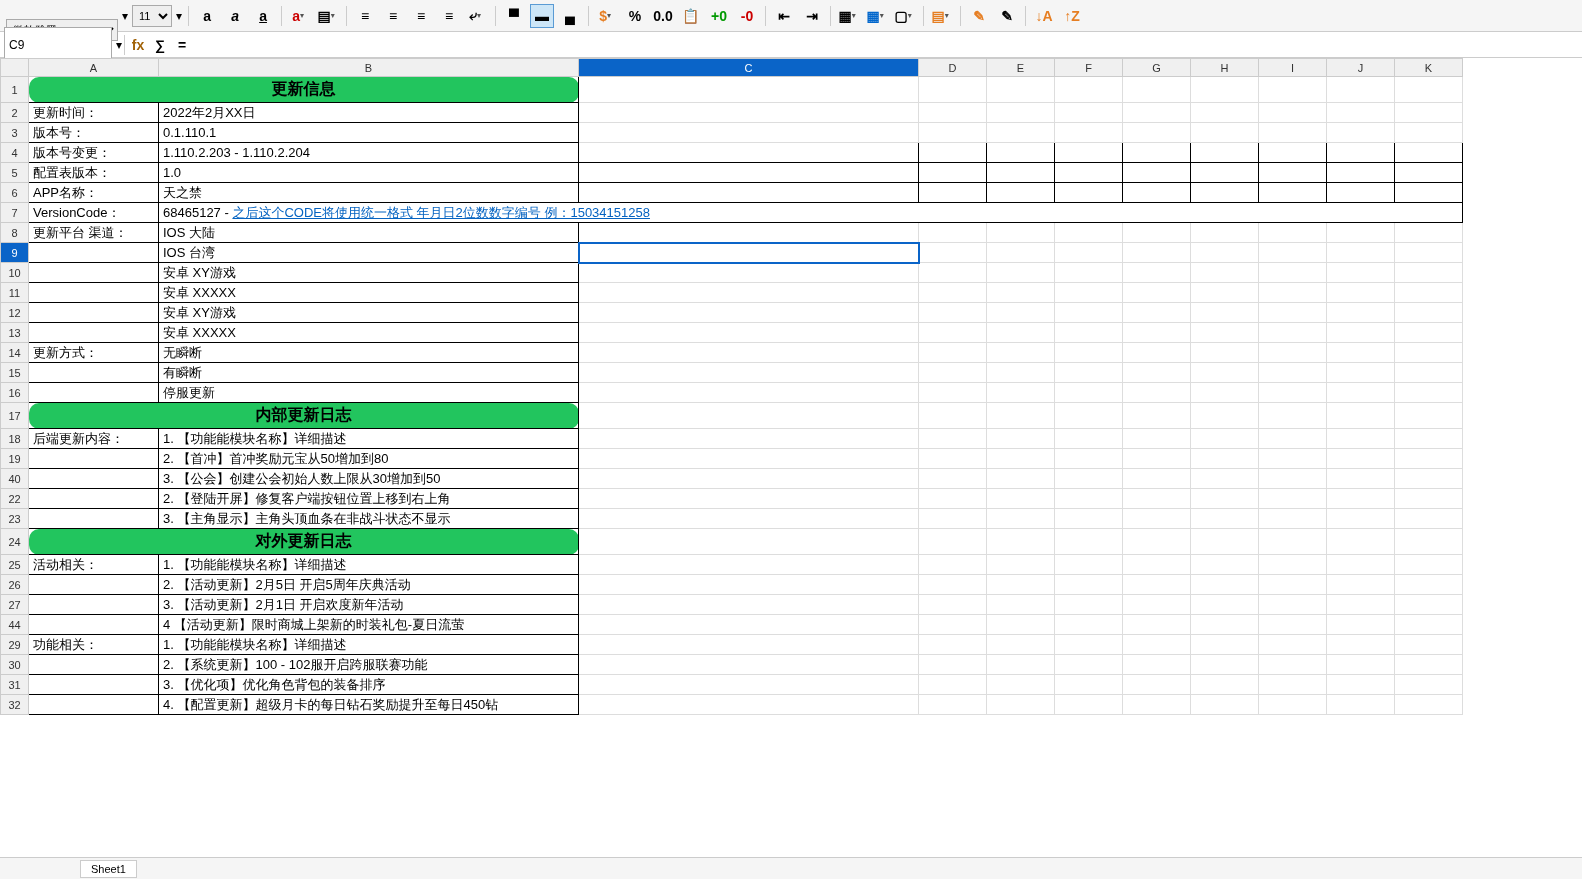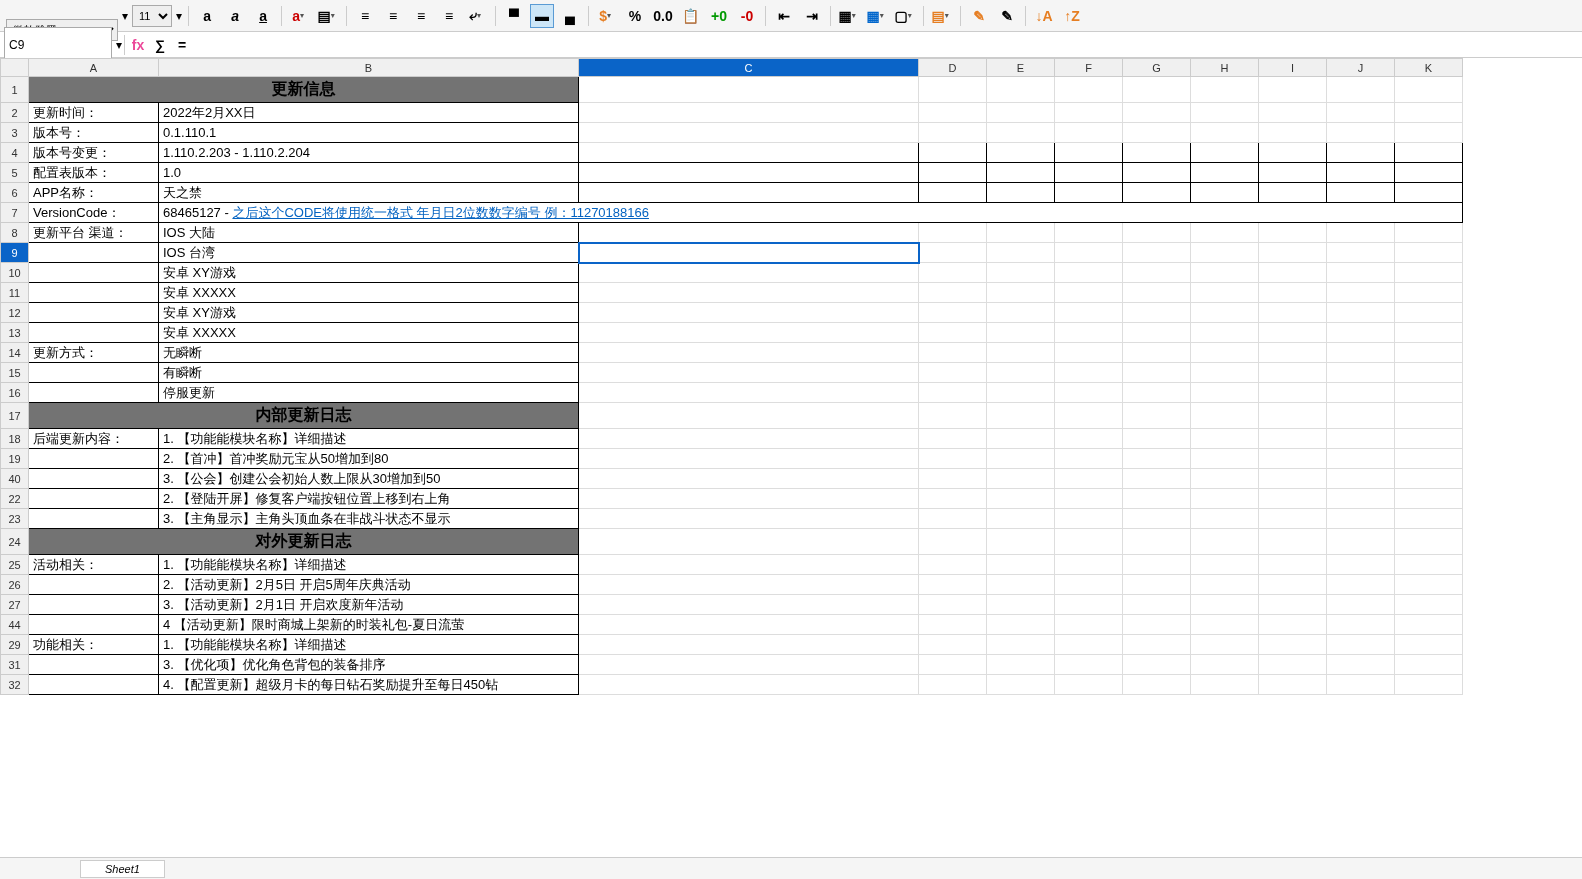--- a/index.html
+++ b/index.html
@@ -24,28 +24,28 @@
 
 .sheet-area { position: relative; overflow: auto; height: calc(100vh - 32px - 26px - 22px); }
 table.sheet { border-collapse: collapse; table-layout: fixed; }
 .corner { width: 28px; height: 18px; background: #f0f0f0; border: 1px solid #ccc; }
 .colhdr { height: 18px; background: #f0f0f0; border: 1px solid #ccc; text-align: center; font-size: 11px; color: #333; font-weight: normal; }
 .rowhdr { width: 28px; background: #f0f0f0; border: 1px solid #ccc; text-align: center; font-size: 11px; color: #333; font-weight: normal; }
 .rowhdr.sel { background: #0a64c8; color: #fff; }
 .colhdr.sel { background: #0a64c8; color: #fff; }
 td.cell { border: 1px solid #ddd; padding: 0 4px; height: 20px; font-size: 13px; white-space: nowrap; overflow: visible; vertical-align: middle; }
 td.cell.border-strong { border: 1px solid #000; }
-td.section-head { background: #737373; font-weight: bold; text-align: center; font-size: 16px; }
+td.section-head { background: #22c55e; font-weight: bold; text-align: center; font-size: 16px; border-radius: 10px; }
 td.cell .link-part { color: #0563c1; text-decoration: underline; }
 td.selcell { border: 2px solid #0a64c8 !important; }
 tr.tall td.cell { height: 26px; }
 
 
 .tabbar { height: 22px; border-top: 1px solid #ccc; background: #f5f5f5; display: flex; align-items: center; padding-left: 80px; font-size: 11px; }
-.tab { padding: 2px 24px; border: 1px solid #ccc; background: #fff; font-style: italic; }
+.tab { padding: 2px 10px; border: 1px solid #ccc; background: #fff; }
 
 
 .g { font-family: Arial, sans-serif; font-size: 14px; font-weight: bold; }
 .g.red { color: #c00; }
 .g.blue { color: #06c; }
 .g.green { color: #090; }
 .g.orange { color: #e67e22; }
 
 
 col.c-rh { width: 28px; }
@@ -167,21 +167,21 @@
   <div class="tb-btn">
       <span class="g orange">↑Z</span>
     </div>
 </div>
 
 <div class="namebar">
   <input class="namebox" value="C9" style="">
   <span class="arrow">▾</span>
   <div class="tb-sep"></div>
   <div class="fx-btn">
-      <span class="g" style="color:#ec4899">fx</span>
+      <span class="g" style="color:#a16207">fx</span>
     </div>
   <div class="fx-btn">
       <span class="g">∑</span>
     </div>
   <div class="fx-btn">
       <span class="g">=</span>
     </div>
   <input class="formula-input" style="">
 </div>
 
@@ -297,21 +297,21 @@
           <td class="cell border-strong"></td>
           <td class="cell border-strong"></td>
           <td class="cell border-strong"></td>
           <td class="cell border-strong"></td>
           <td class="cell border-strong"></td>
           <td class="cell border-strong"></td>
 </tr>
 <tr>
           <th class="rowhdr">7</th>
   <td class="cell border-strong">VersionCode：</td>
-  <td class="cell border-strong" colspan="10"><span>68465127 - </span><span class="link-part">之后这个CODE将使用统一格式 年月日2位数数字编号 例：11270188166</span></td>
+  <td class="cell border-strong" colspan="10"><span>68465127 - </span><span class="link-part">之后这个CODE将使用统一格式 年月日2位数数字编号 例：15034151258</span></td>
 </tr>
 <tr>
           <th class="rowhdr">8</th>
   <td class="cell border-strong">更新平台 渠道：</td>
   <td class="cell border-strong">IOS  大陆</td>
   <td class="cell"></td>
           <td class="cell"></td>
           <td class="cell"></td>
           <td class="cell"></td>
           <td class="cell"></td>
@@ -592,20 +592,34 @@
           <td class="cell"></td>
           <td class="cell"></td>
           <td class="cell"></td>
           <td class="cell"></td>
           <td class="cell"></td>
           <td class="cell"></td>
           <td class="cell"></td>
           <td class="cell"></td>
 </tr>
 <tr>
+          <th class="rowhdr">30</th>
+  <td class="cell border-strong"></td>
+  <td class="cell border-strong">2. 【系统更新】100 - 102服开启跨服联赛功能</td>
+  <td class="cell"></td>
+          <td class="cell"></td>
+          <td class="cell"></td>
+          <td class="cell"></td>
+          <td class="cell"></td>
+          <td class="cell"></td>
+          <td class="cell"></td>
+          <td class="cell"></td>
+          <td class="cell"></td>
+</tr>
+<tr>
           <th class="rowhdr">31</th>
   <td class="cell border-strong"></td>
   <td class="cell border-strong">3. 【优化项】优化角色背包的装备排序</td>
   <td class="cell"></td>
           <td class="cell"></td>
           <td class="cell"></td>
           <td class="cell"></td>
           <td class="cell"></td>
           <td class="cell"></td>
           <td class="cell"></td>

